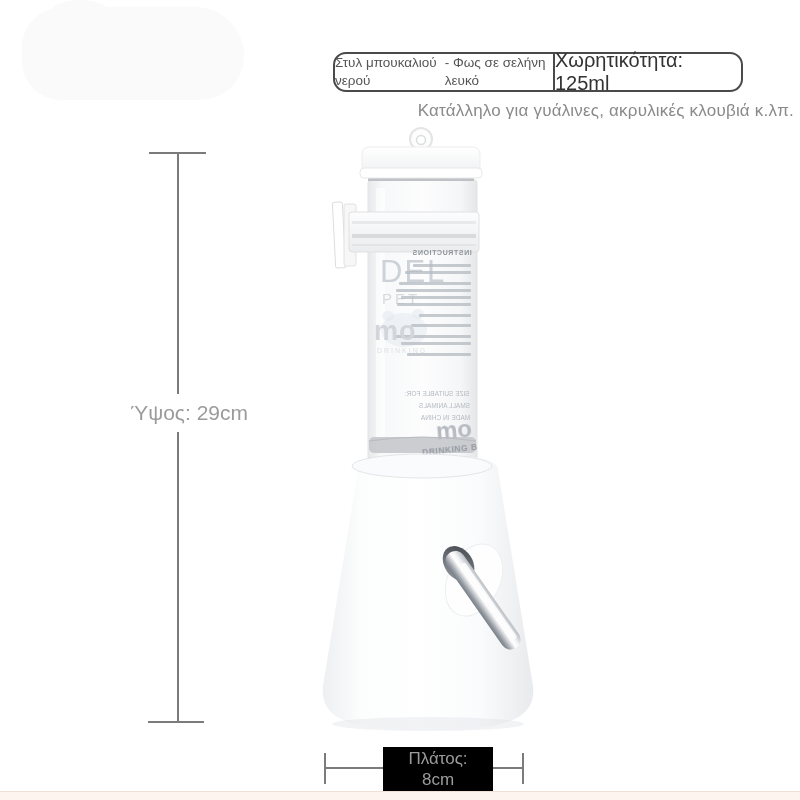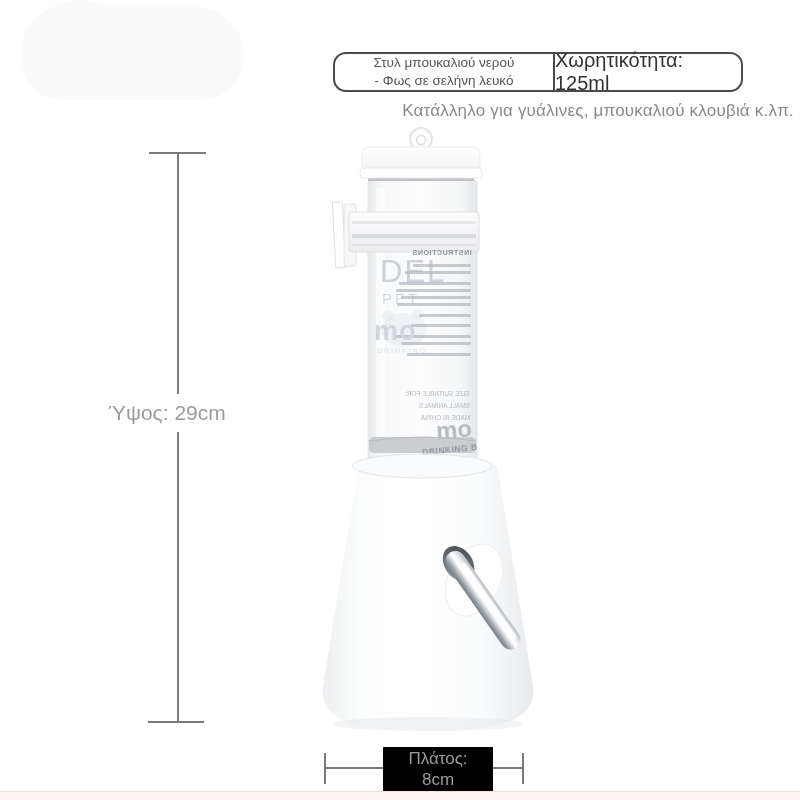--- a/index.html
+++ b/index.html
@@ -8,34 +8,34 @@
   .abs{position:absolute;}
 
   
   .blob{background:#fafafa;}
   .blob1{left:22px;top:7px;width:222px;height:93px;border-radius:48px 58px 52px 46px;}
   .blob2{left:44px;top:0;width:72px;height:42px;border-radius:50%;}
 
   
   .header-box{left:333px;top:52px;width:410px;height:40px;border:2px solid #4a4a4a;
               border-radius:13px;display:flex;box-sizing:border-box;background:#fff;}
-  .header-left{width:218px;display:flex;flex-direction:column;justify-content:center;
+  .header-left{width:218px;display:flex;flex-direction:row;justify-content:center;
                align-items:center;font-size:13.5px;line-height:1.3;color:#555;}
   .header-divider{width:2px;background:#4a4a4a;}
   .header-right{flex:1;display:flex;justify-content:center;align-items:center;
                 font-size:20px;color:#333;}
 
   .subtitle{right:6px;top:101px;font-size:17px;color:#8a8a8a;letter-spacing:.2px;}
 
   
   .dim{background:#7b7b7b;}
   .vline{left:177px;top:153px;width:2px;height:570px;}
   .cap-top{left:149px;top:152px;width:57px;height:2px;}
   .cap-bottom{left:148px;top:721px;width:56px;height:2px;}
-  .height-label{left:108px;top:394px;width:140px;text-align:left;font-size:21px;
+  .height-label{left:108px;top:394px;width:140px;text-align:right;font-size:21px;
                 color:#9b9b9b;background:#fff;padding:7px 0;}
   .hline{left:325px;top:767px;width:198px;height:2px;}
   .cap-left{left:324px;top:753px;width:2px;height:31px;}
   .cap-right{left:522px;top:753px;width:2px;height:31px;}
   .width-label{left:383px;top:747px;width:110px;text-align:center;font-size:17px;
                line-height:1.25;color:#9b9b9b;background:#000000;padding:1px 0;}
 
   .bottom-strip{left:0;top:791px;width:800px;height:9px;background:#fdf4ef;
                 border-top:1px solid #f0dfd7;}
 
@@ -68,21 +68,21 @@
 
   <div class="abs header-box">
     <div class="header-left">
       <div>Στυλ μπουκαλιού νερού</div>
       <div>- Φως σε σελήνη λευκό</div>
     </div>
     <div class="header-divider"></div>
     <div class="header-right">Χωρητικότητα: 125ml</div>
   </div>
 
-  <div class="abs subtitle">Κατάλληλο για γυάλινες, μπουκαλιού κλουβιά κ.λπ.</div>
+  <div class="abs subtitle">Κατάλληλο για γυάλινες, ακρυλικές κλουβιά κ.λπ.</div>
 
   <div class="abs dim cap-top"></div>
   <div class="abs dim vline"></div>
   <div class="abs dim cap-bottom"></div>
   <div class="abs height-label">Ύψος: 29cm</div>
 
   <div class="abs dim hline"></div>
   <div class="abs dim cap-left"></div>
   <div class="abs dim cap-right"></div>
   <div class="abs width-label">

